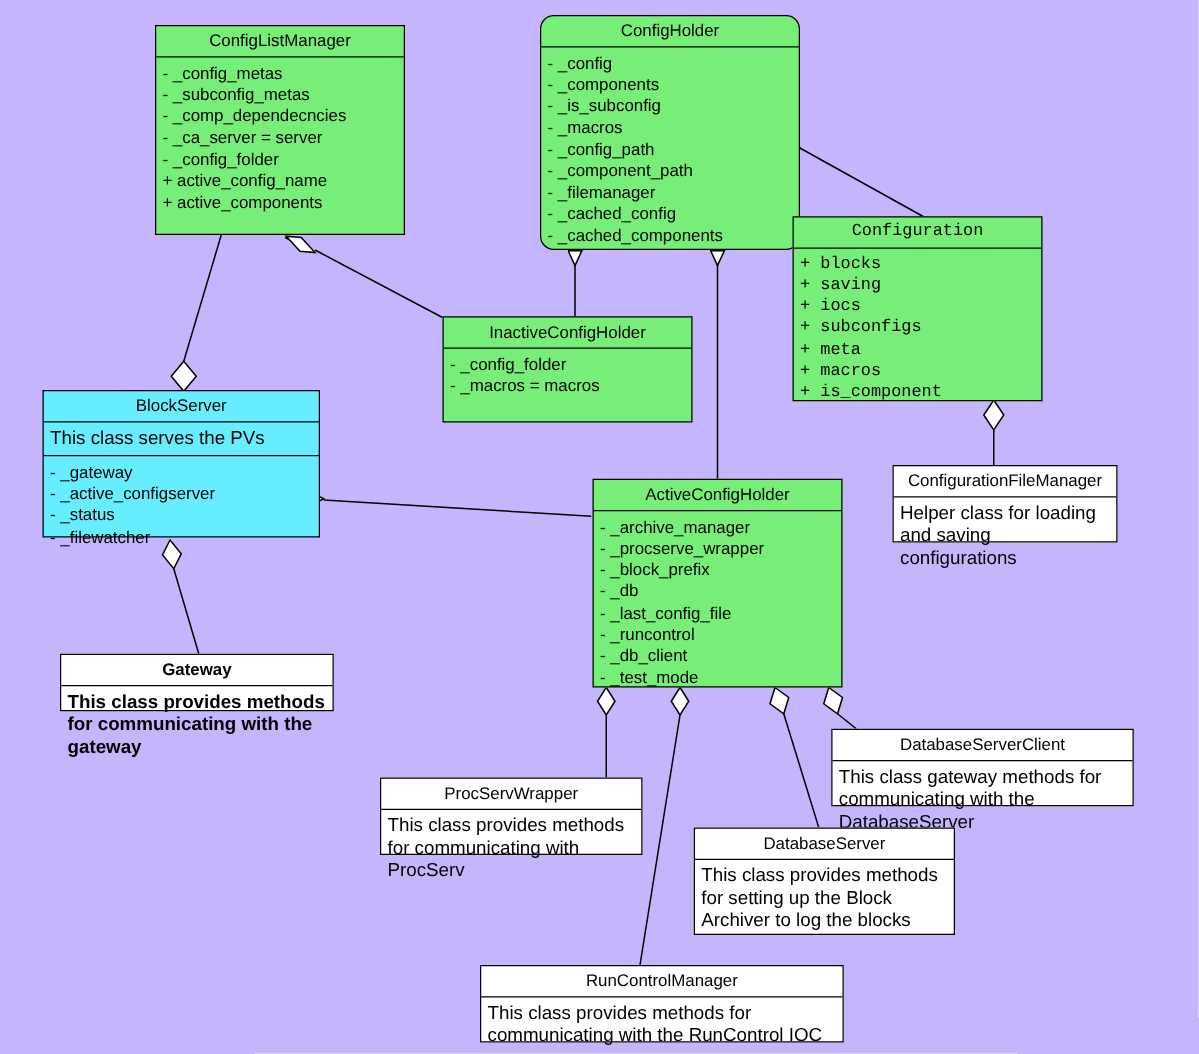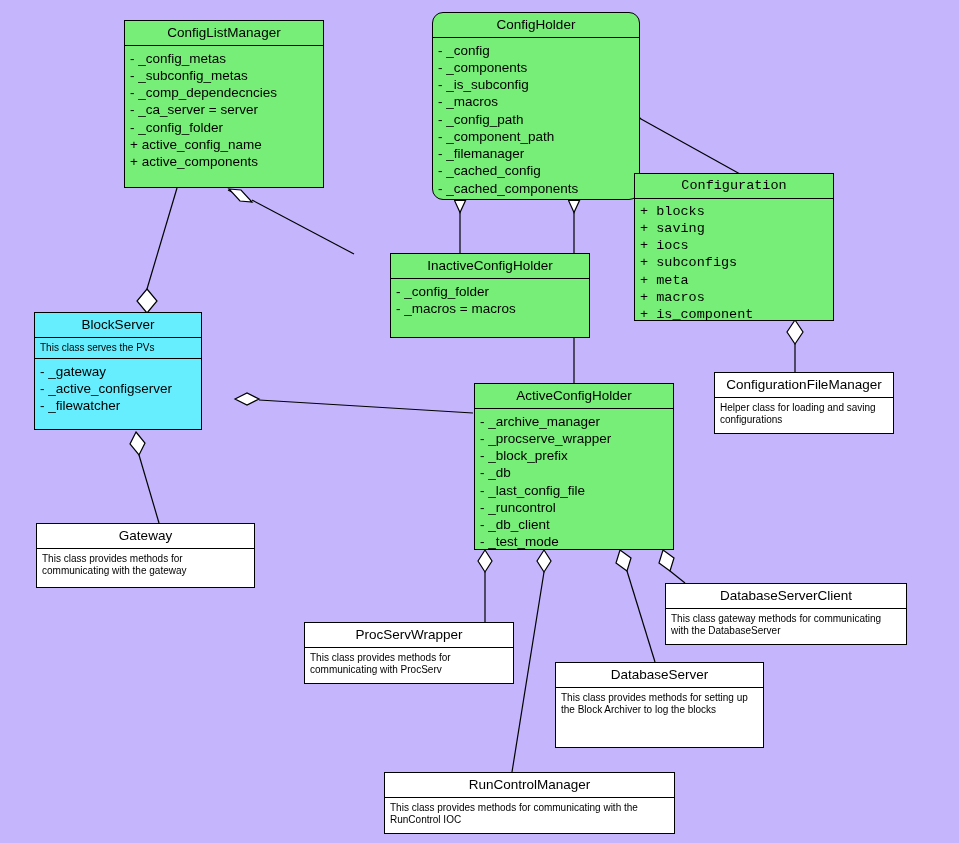--- a/index.html
+++ b/index.html
@@ -38,21 +38,21 @@
   .cls-title {
     text-align: center;
     font-size: 13.5px;
     color: #000000;
     line-height: 1;
     padding: 5px 4px 5px 4px;
     border-bottom: 1px solid #000000;
     white-space: nowrap;
   }
   .cls-desc {
-    font-size: 10px;
+    font-size: 15px;
     color: #000000;
     padding: 4px 5px 4px 5px;
     border-bottom: 1px solid #000000;
     line-height: 1.23;
   }
   .cls-desc.last { border-bottom: none; }
   .cls-attrs {
     padding: 4px 5px 5px 5px;
     line-height: 1.28;
   }
@@ -168,34 +168,35 @@
       <div class="attr">+ blocks</div>
       <div class="attr">+ saving</div>
       <div class="attr">+ iocs</div>
       <div class="attr">+ subconfigs</div>
       <div class="attr">+ meta</div>
       <div class="attr">+ macros</div>
       <div class="attr">+ is_component</div>
     </div>
   </div>
 
-  <div class="uml-class green" style="left:354px; top:253px; width:200px; height:85px;margin-left:36px;">
+  <div class="uml-class green" style="left:354px; top:253px; width:200px; height:85px;">
     <div class="cls-title">InactiveConfigHolder</div>
     <div class="cls-attrs">
       <div class="attr">-  _config_folder</div>
       <div class="attr">-  _macros = macros</div>
     </div>
   </div>
 
-  <div class="uml-class cyan" style="left:34px; top:312px; width:168px; height:118px;">
+  <div class="uml-class cyan" style="left:34px; top:312px; width:222px; height:118px;">
     <div class="cls-title">BlockServer</div>
     <div class="cls-desc">This class serves the PVs</div>
     <div class="cls-attrs">
       <div class="attr">-  _gateway</div>
       <div class="attr">-  _active_configserver</div>
+      <div class="attr">-  _status</div>
       <div class="attr">-  _filewatcher</div>
     </div>
   </div>
 
   <div class="uml-class green" style="left:474px; top:383px; width:200px; height:167px;">
     <div class="cls-title">ActiveConfigHolder</div>
     <div class="cls-attrs">
       <div class="attr">-  _archive_manager</div>
       <div class="attr">-  _procserve_wrapper</div>
       <div class="attr">-  _block_prefix</div>
@@ -205,21 +206,21 @@
       <div class="attr">-  _db_client</div>
       <div class="attr">-  _test_mode</div>
     </div>
   </div>
 
   <div class="uml-class plain" style="left:714px; top:372px; width:180px; height:62px;">
     <div class="cls-title">ConfigurationFileManager</div>
     <div class="cls-desc last">Helper class for loading and saving configurations</div>
   </div>
 
-  <div class="uml-class plain" style="left:36px; top:523px; width:219px; height:65px;">
+  <div class="uml-class plain" style="left:48px; top:523px; width:219px; height:46px;font-weight:bold;">
     <div class="cls-title">Gateway</div>
     <div class="cls-desc last">This class provides methods for communicating with the gateway</div>
   </div>
 
   <div class="uml-class plain" style="left:665px; top:583px; width:242px; height:62px;">
     <div class="cls-title">DatabaseServerClient</div>
     <div class="cls-desc last">This class gateway methods for communicating with the DatabaseServer</div>
   </div>
 
   <div class="uml-class plain" style="left:304px; top:622px; width:210px; height:62px;">

